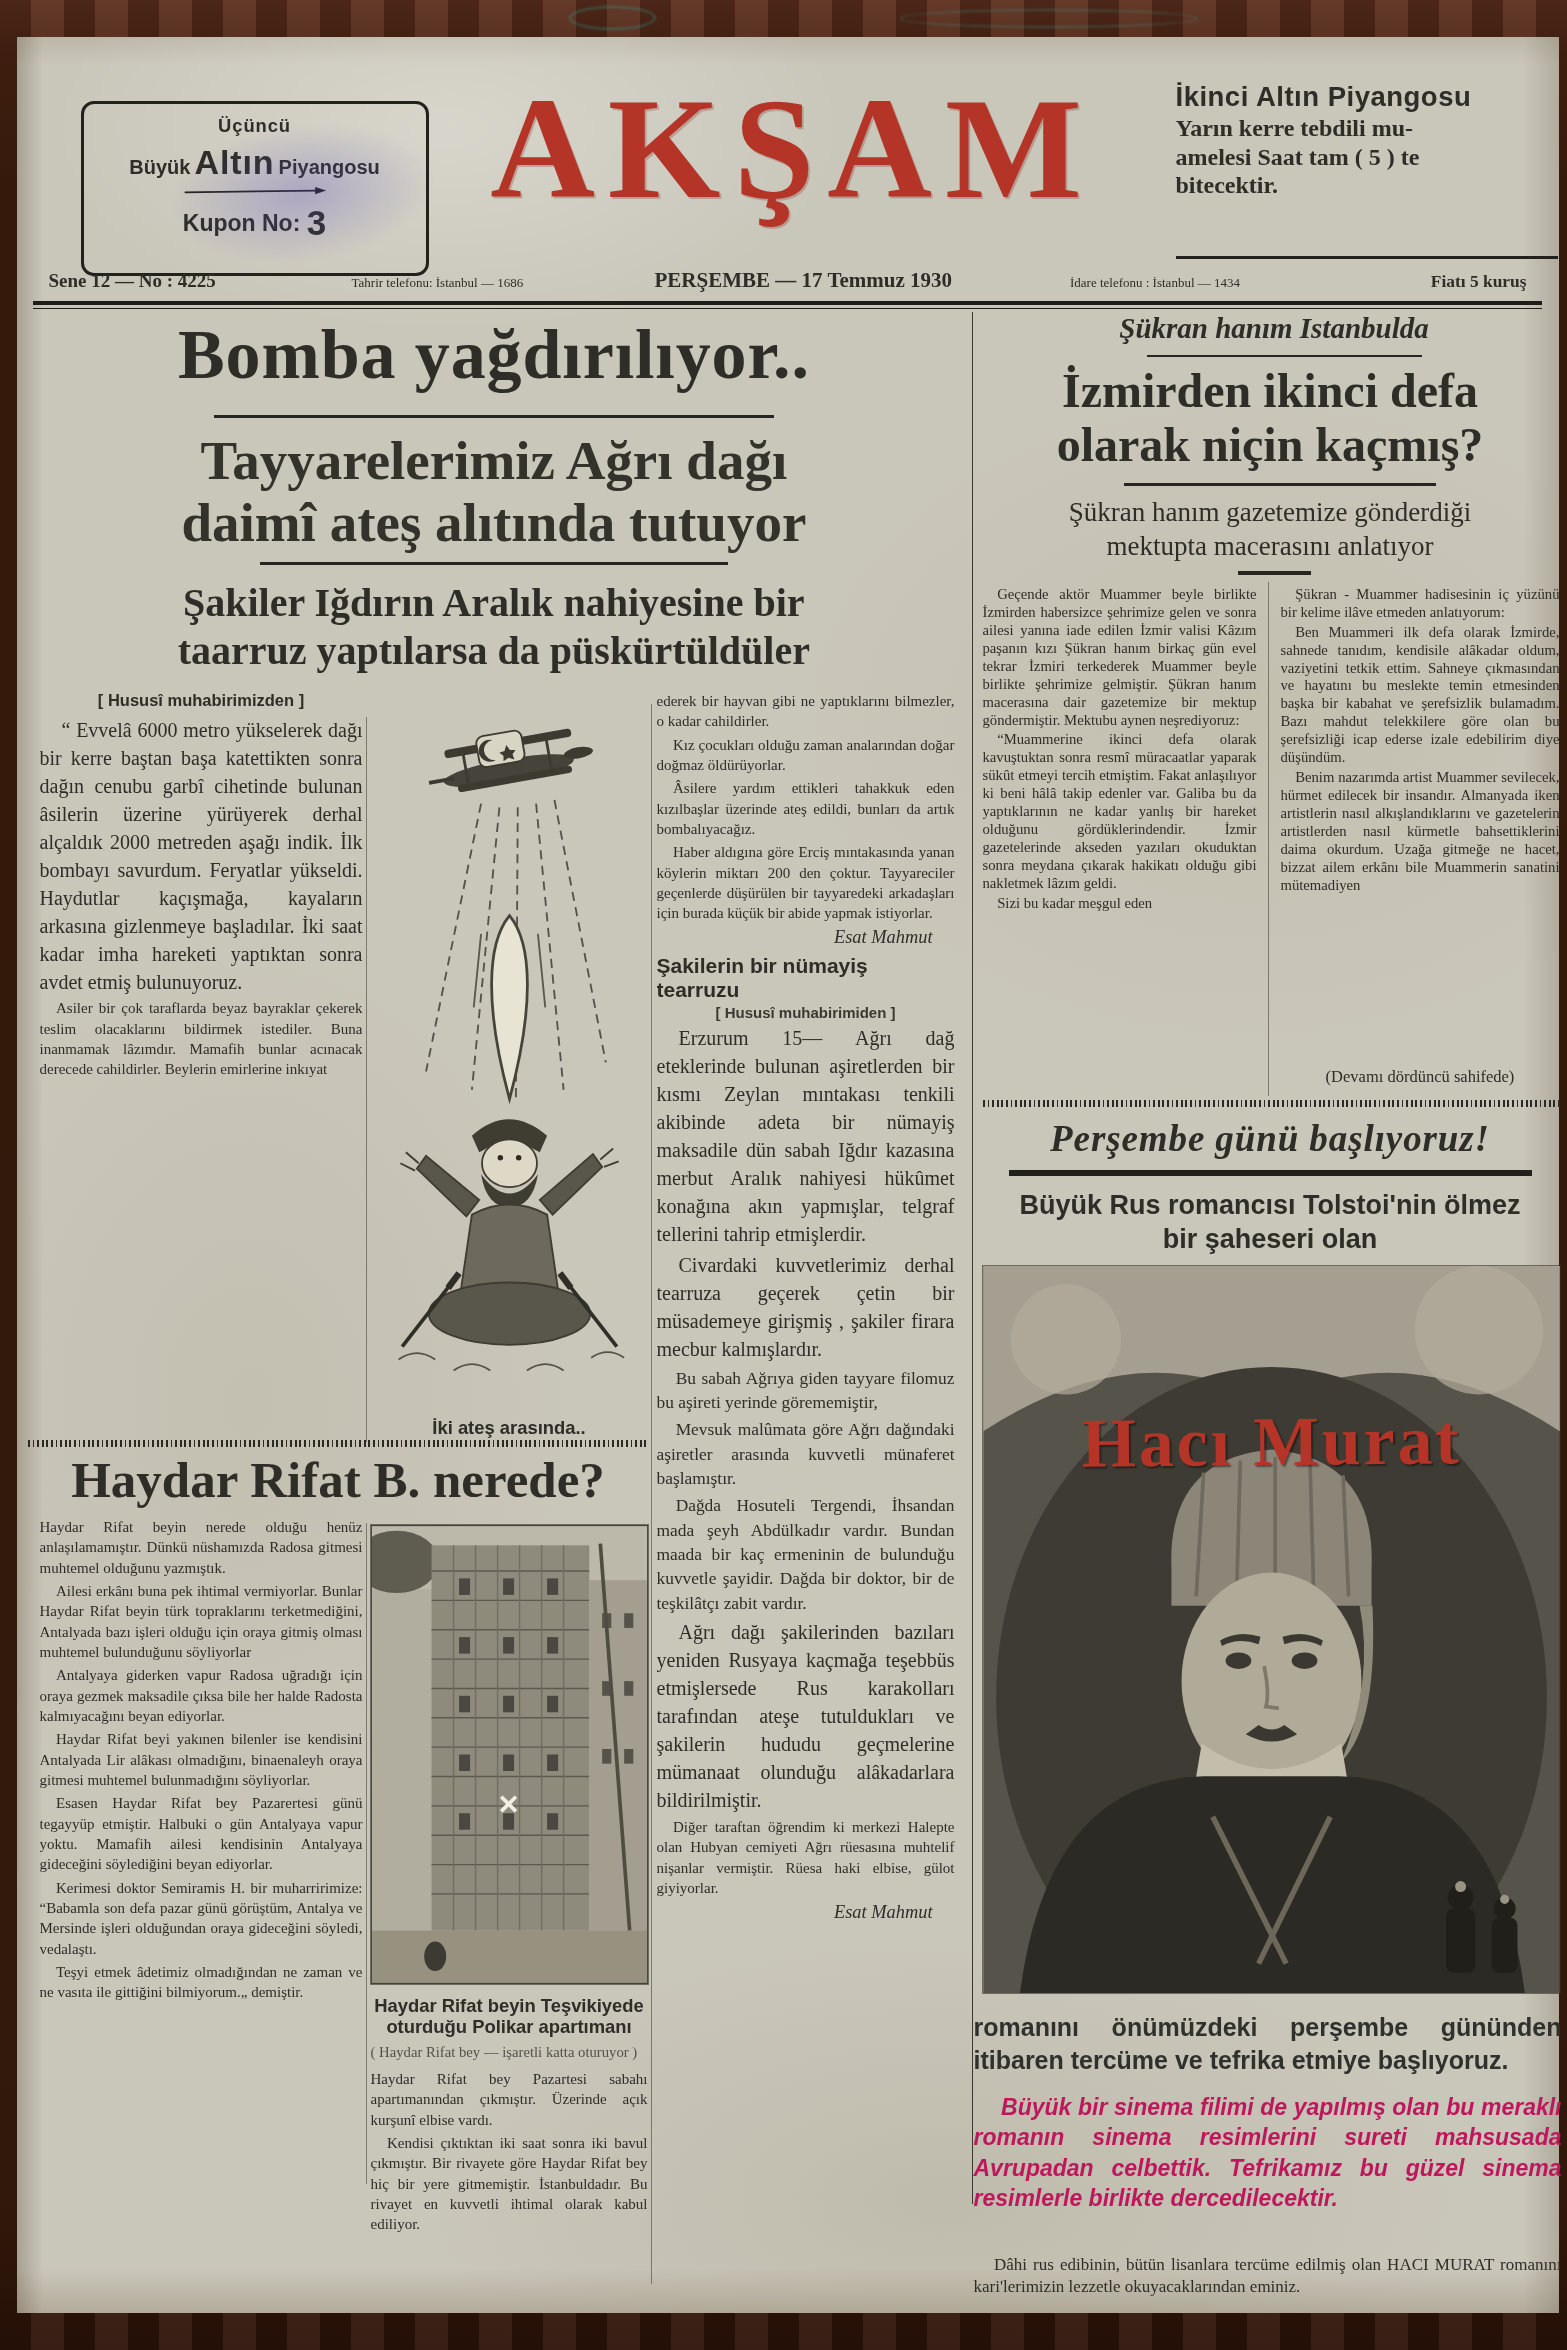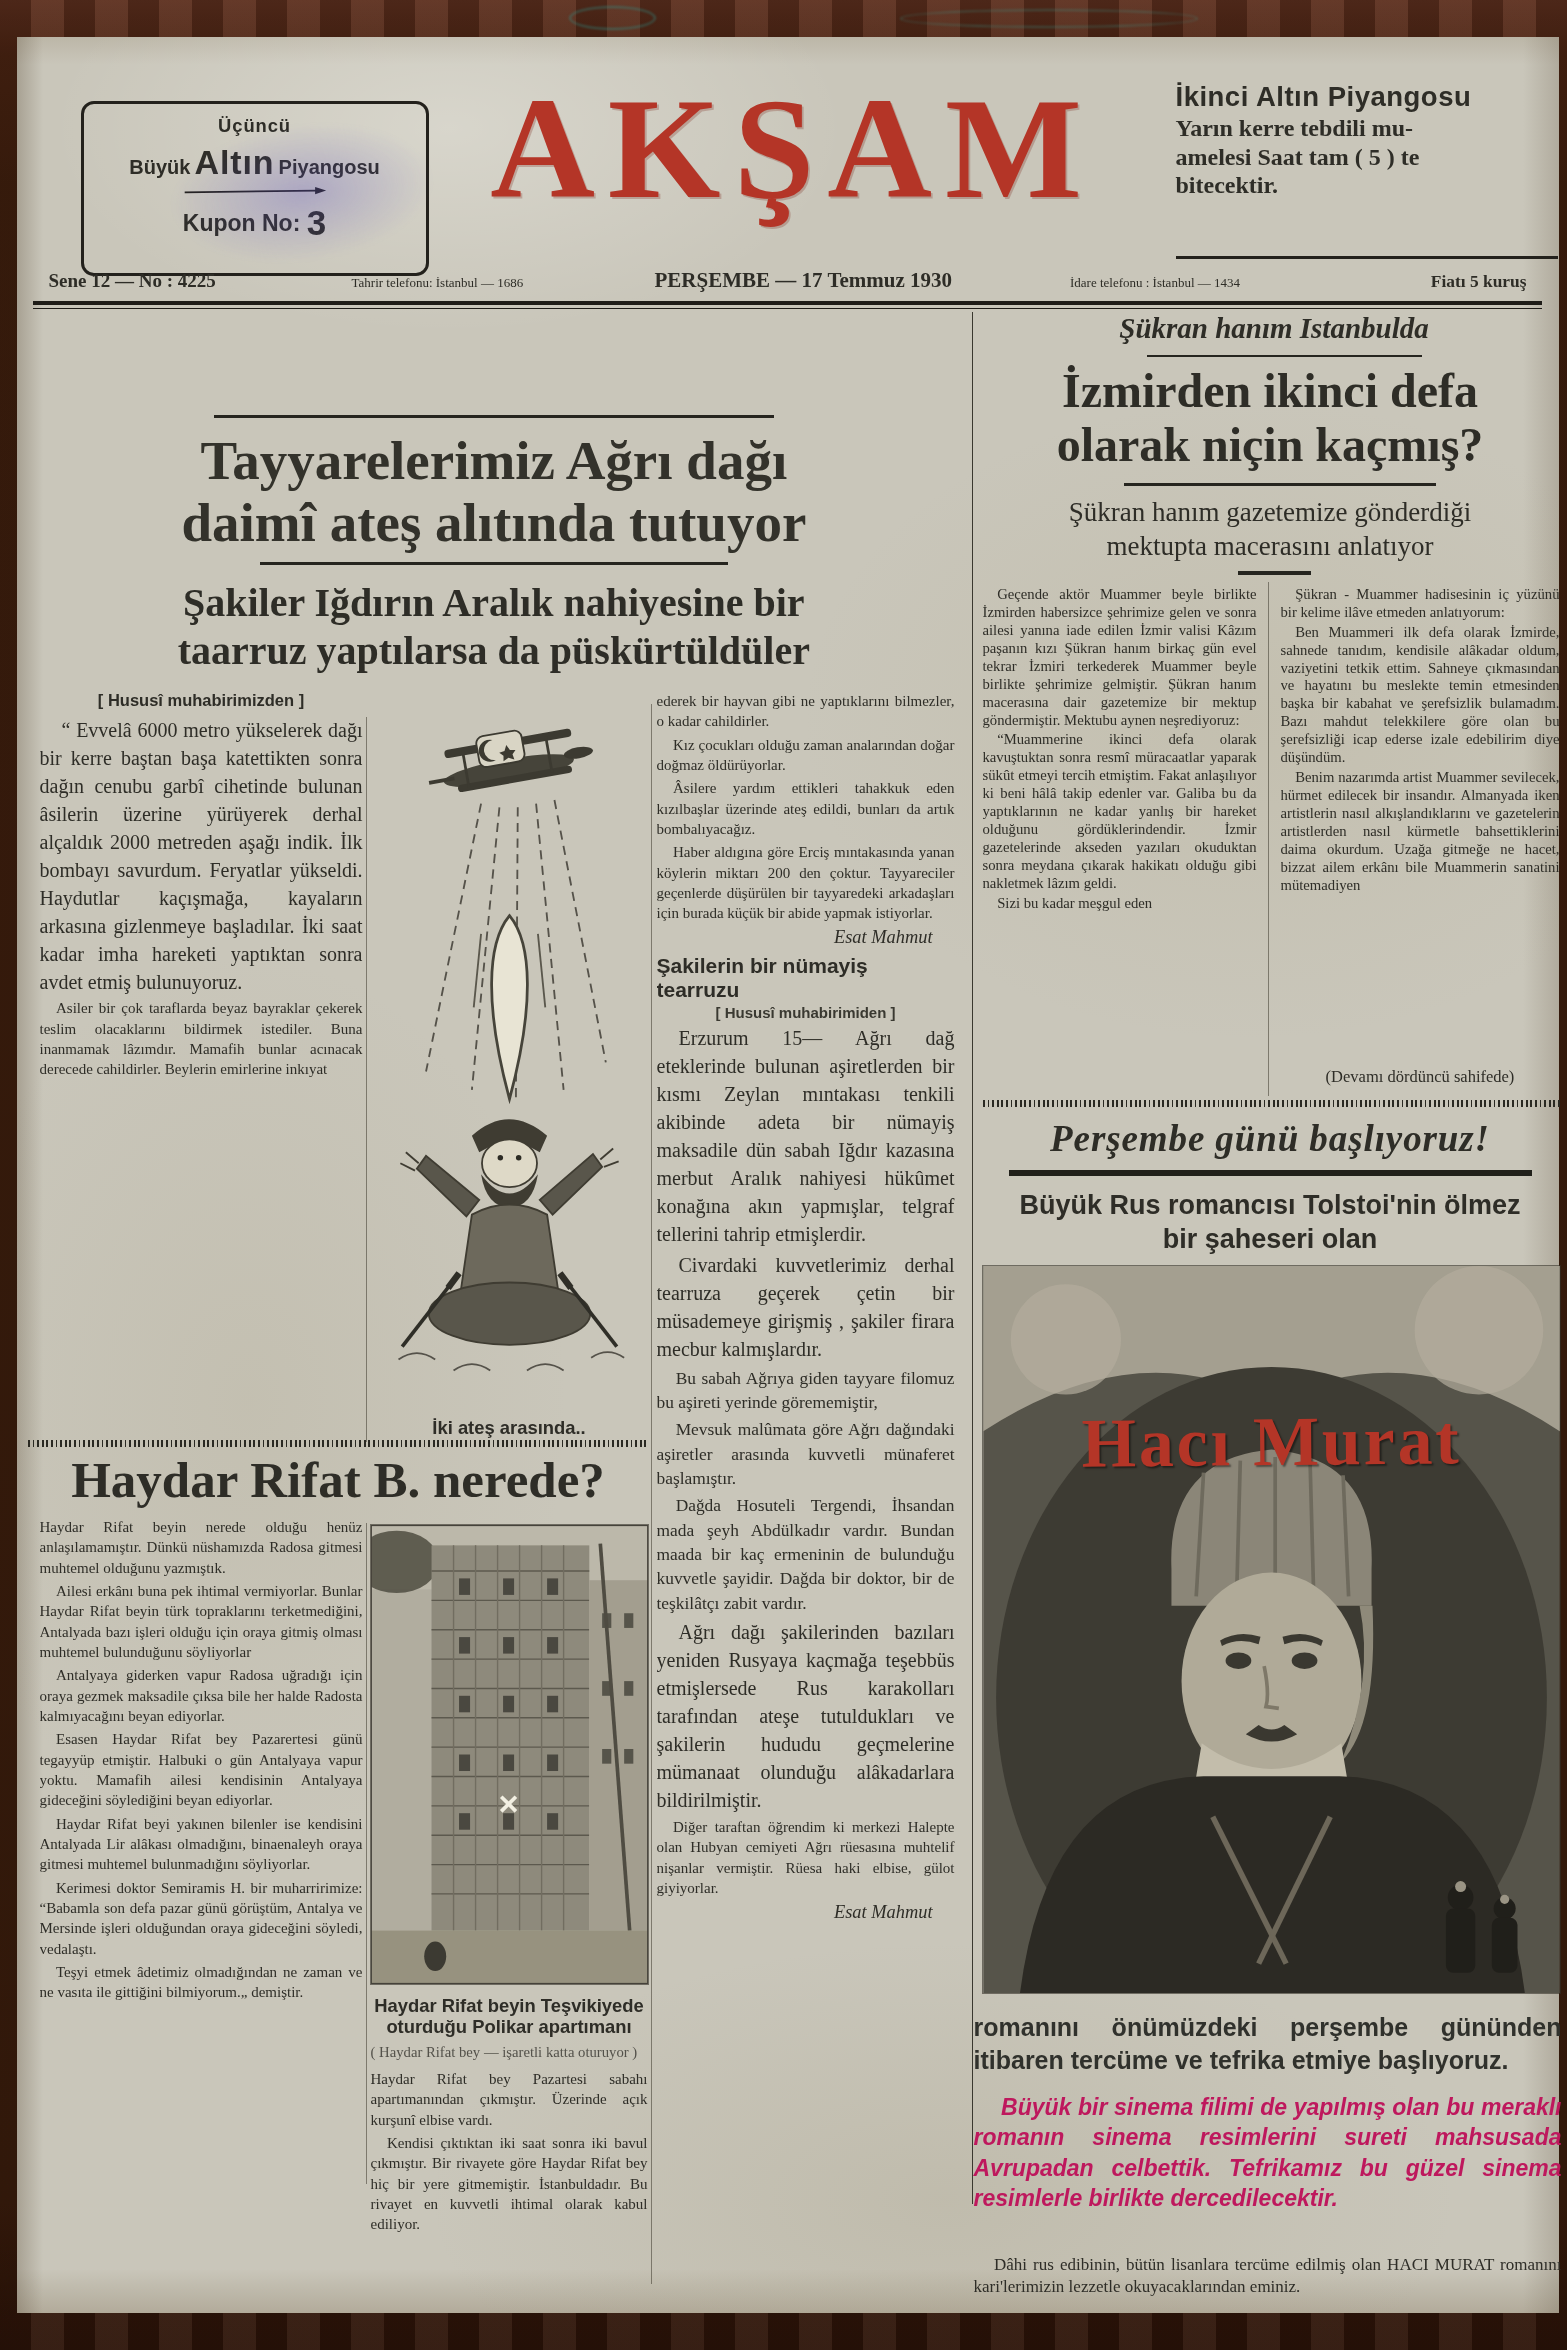--- a/index.html
+++ b/index.html
@@ -140,20 +140,21 @@
 
   <div class="abs dateline" style="left:32px;top:231px;width:1478px;">
     <div class="dl-big" style="width:303px;">Sene 12 — No : 4225</div>
     <div class="dl-sm" style="width:303px;">Tahrir telefonu:  İstanbul — 1686</div>
     <div class="dl-date" style="width:349px;">PERŞEMBE — 17 Temmuz 1930</div>
     <div class="dl-sm" style="width:303px;text-align:center;">İdare telefonu : İstanbul — 1434</div>
     <div class="dl-big" style="flex:1;text-align:right;font-size:17.4px;">Fiatı 5 kuruş</div>
   </div>
   <div class="abs dblrule" style="left:16.5px;top:264px;width:1509px;"></div>
 
+  <div class="abs h1 center" style="left:18.4px;top:281px;width:918px;">Bomba yağdırılıyor..</div>
   <div class="abs hunder" style="left:197px;top:378px;width:560px;"></div>
   <div class="abs h2 center" style="left:18.4px;top:393px;width:918px;">
       <p>Tayyarelerimiz  Ağrı dağı</p>
       <p>daimî ateş  alıtında tutuyor</p>
     </div>
   <div class="abs hunder" style="left:243px;top:525px;width:468px;"></div>
   <div class="abs h3 center" style="left:7.3px;top:542px;width:940px;">
       <p>Şakiler Iğdırın Aralık nahiyesine bir</p>
       <p>taarruz yaptılarsa da püskürtüldüler</p>
     </div>
@@ -254,22 +255,22 @@
   <div class="abs vrule-thin" style="left:634px;top:667px;height:1580px;"></div>
   <div class="abs vrule-thin" style="left:349px;top:1486px;height:661px;"></div>
 
   <div class="abs hatch" style="left:11px;top:1403px;width:621px;"></div>
   <div class="abs center" style="left:11px;top:1414px;width:621px;font-size:51px;font-weight:bold;">Haydar Rifat B. nerede?</div>
   <div class="abs bodycol" style="left:23px;top:1480px;width:323px;height:777px;overflow:hidden;">
     <div>
         <p class="sm noind">Haydar Rifat beyin nerede olduğu henüz anlaşılamamıştır. Dünkü nüshamızda Radosa gitmesi muhtemel olduğunu yazmıştık.</p>
         <p class="sm">Ailesi erkânı buna pek ihtimal vermiyorlar. Bunlar Haydar Rifat beyin türk topraklarını terketmediğini, Antalyada bazı işleri olduğu için oraya gitmiş olması muhtemel bulunduğunu söyliyorlar</p>
         <p class="sm">Antalyaya giderken vapur Radosa uğradığı için oraya gezmek maksadile çıksa bile her halde Radosta kalmıyacağını beyan ediyorlar.</p>
+        <p class="sm">Haydar Rifat beyi yakınen bilenler ise kendisini Antalyada Lir alâkası olmadığını, binaenaleyh oraya gitmesi muhtemel bulunmadığını söyliyorlar.</p>
         <p class="sm">Esasen Haydar Rifat bey Pazarertesi günü tegayyüp etmiştir. Halbuki o gün Antalyaya vapur yoktu. Mamafih ailesi kendisinin Antalyaya gideceğini söylediğini beyan ediyorlar.</p>
-        <p class="sm">Haydar Rifat beyi yakınen bilenler ise kendisini Antalyada Lir alâkası olmadığını, binaenaleyh oraya gitmesi muhtemel bulunmadığını söyliyorlar.</p>
         <p class="sm">Kerimesi doktor Semiramis H. bir muharririmize: “Babamla son defa pazar günü görüştüm, Antalya ve Mersinde işleri olduğundan oraya gideceğini söyledi, vedalaştı.</p>
         <p class="sm">Teşyi etmek âdetimiz olmadığından ne zaman ve ne vasıta ile gittiğini bilmiyorum.„ demiştir.</p>
       </div>
   </div>
 
   <div class="abs" style="left:354px;top:1488px;width:277px;">
     <svg class="imgframe" width="277" height="459" viewBox="0 0 302 500">
       <rect width="302" height="500" fill="#b1ad9f"></rect>
       <rect y="0" width="302" height="70" fill="#bcb8aa"></rect>
       <ellipse cx="28" cy="40" rx="46" ry="34" fill="#4f4c41" opacity=".85"></ellipse>

